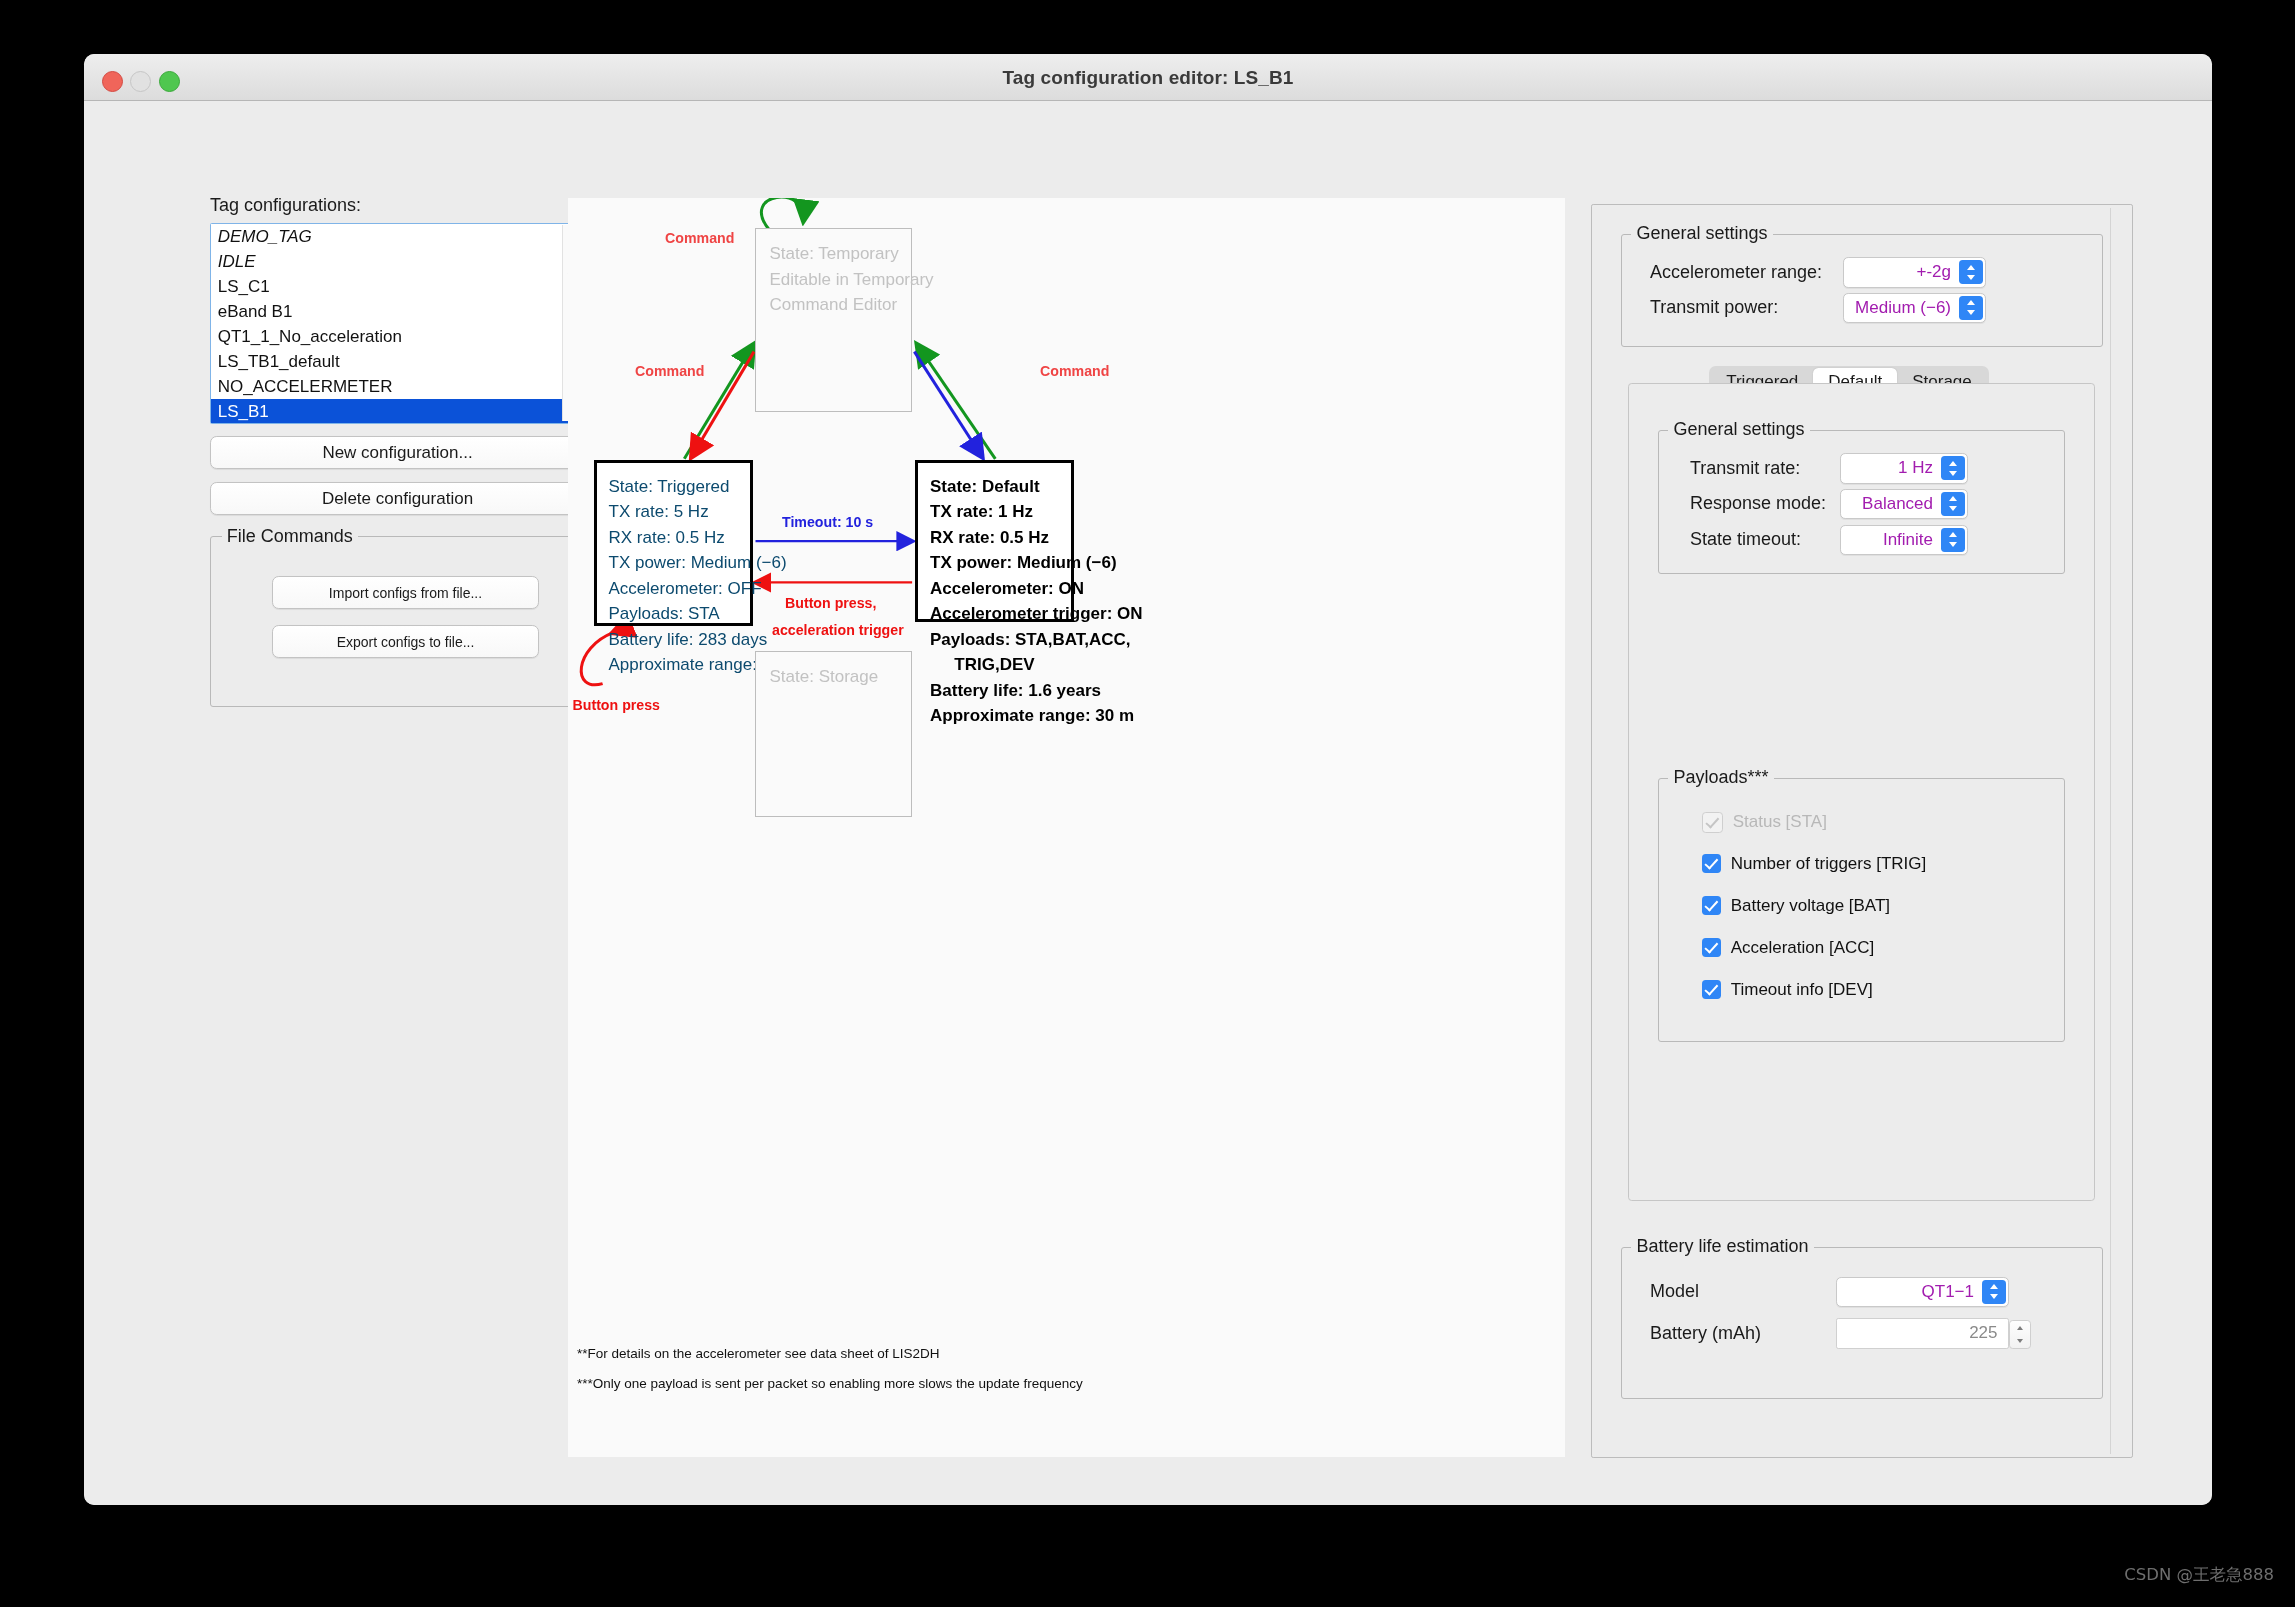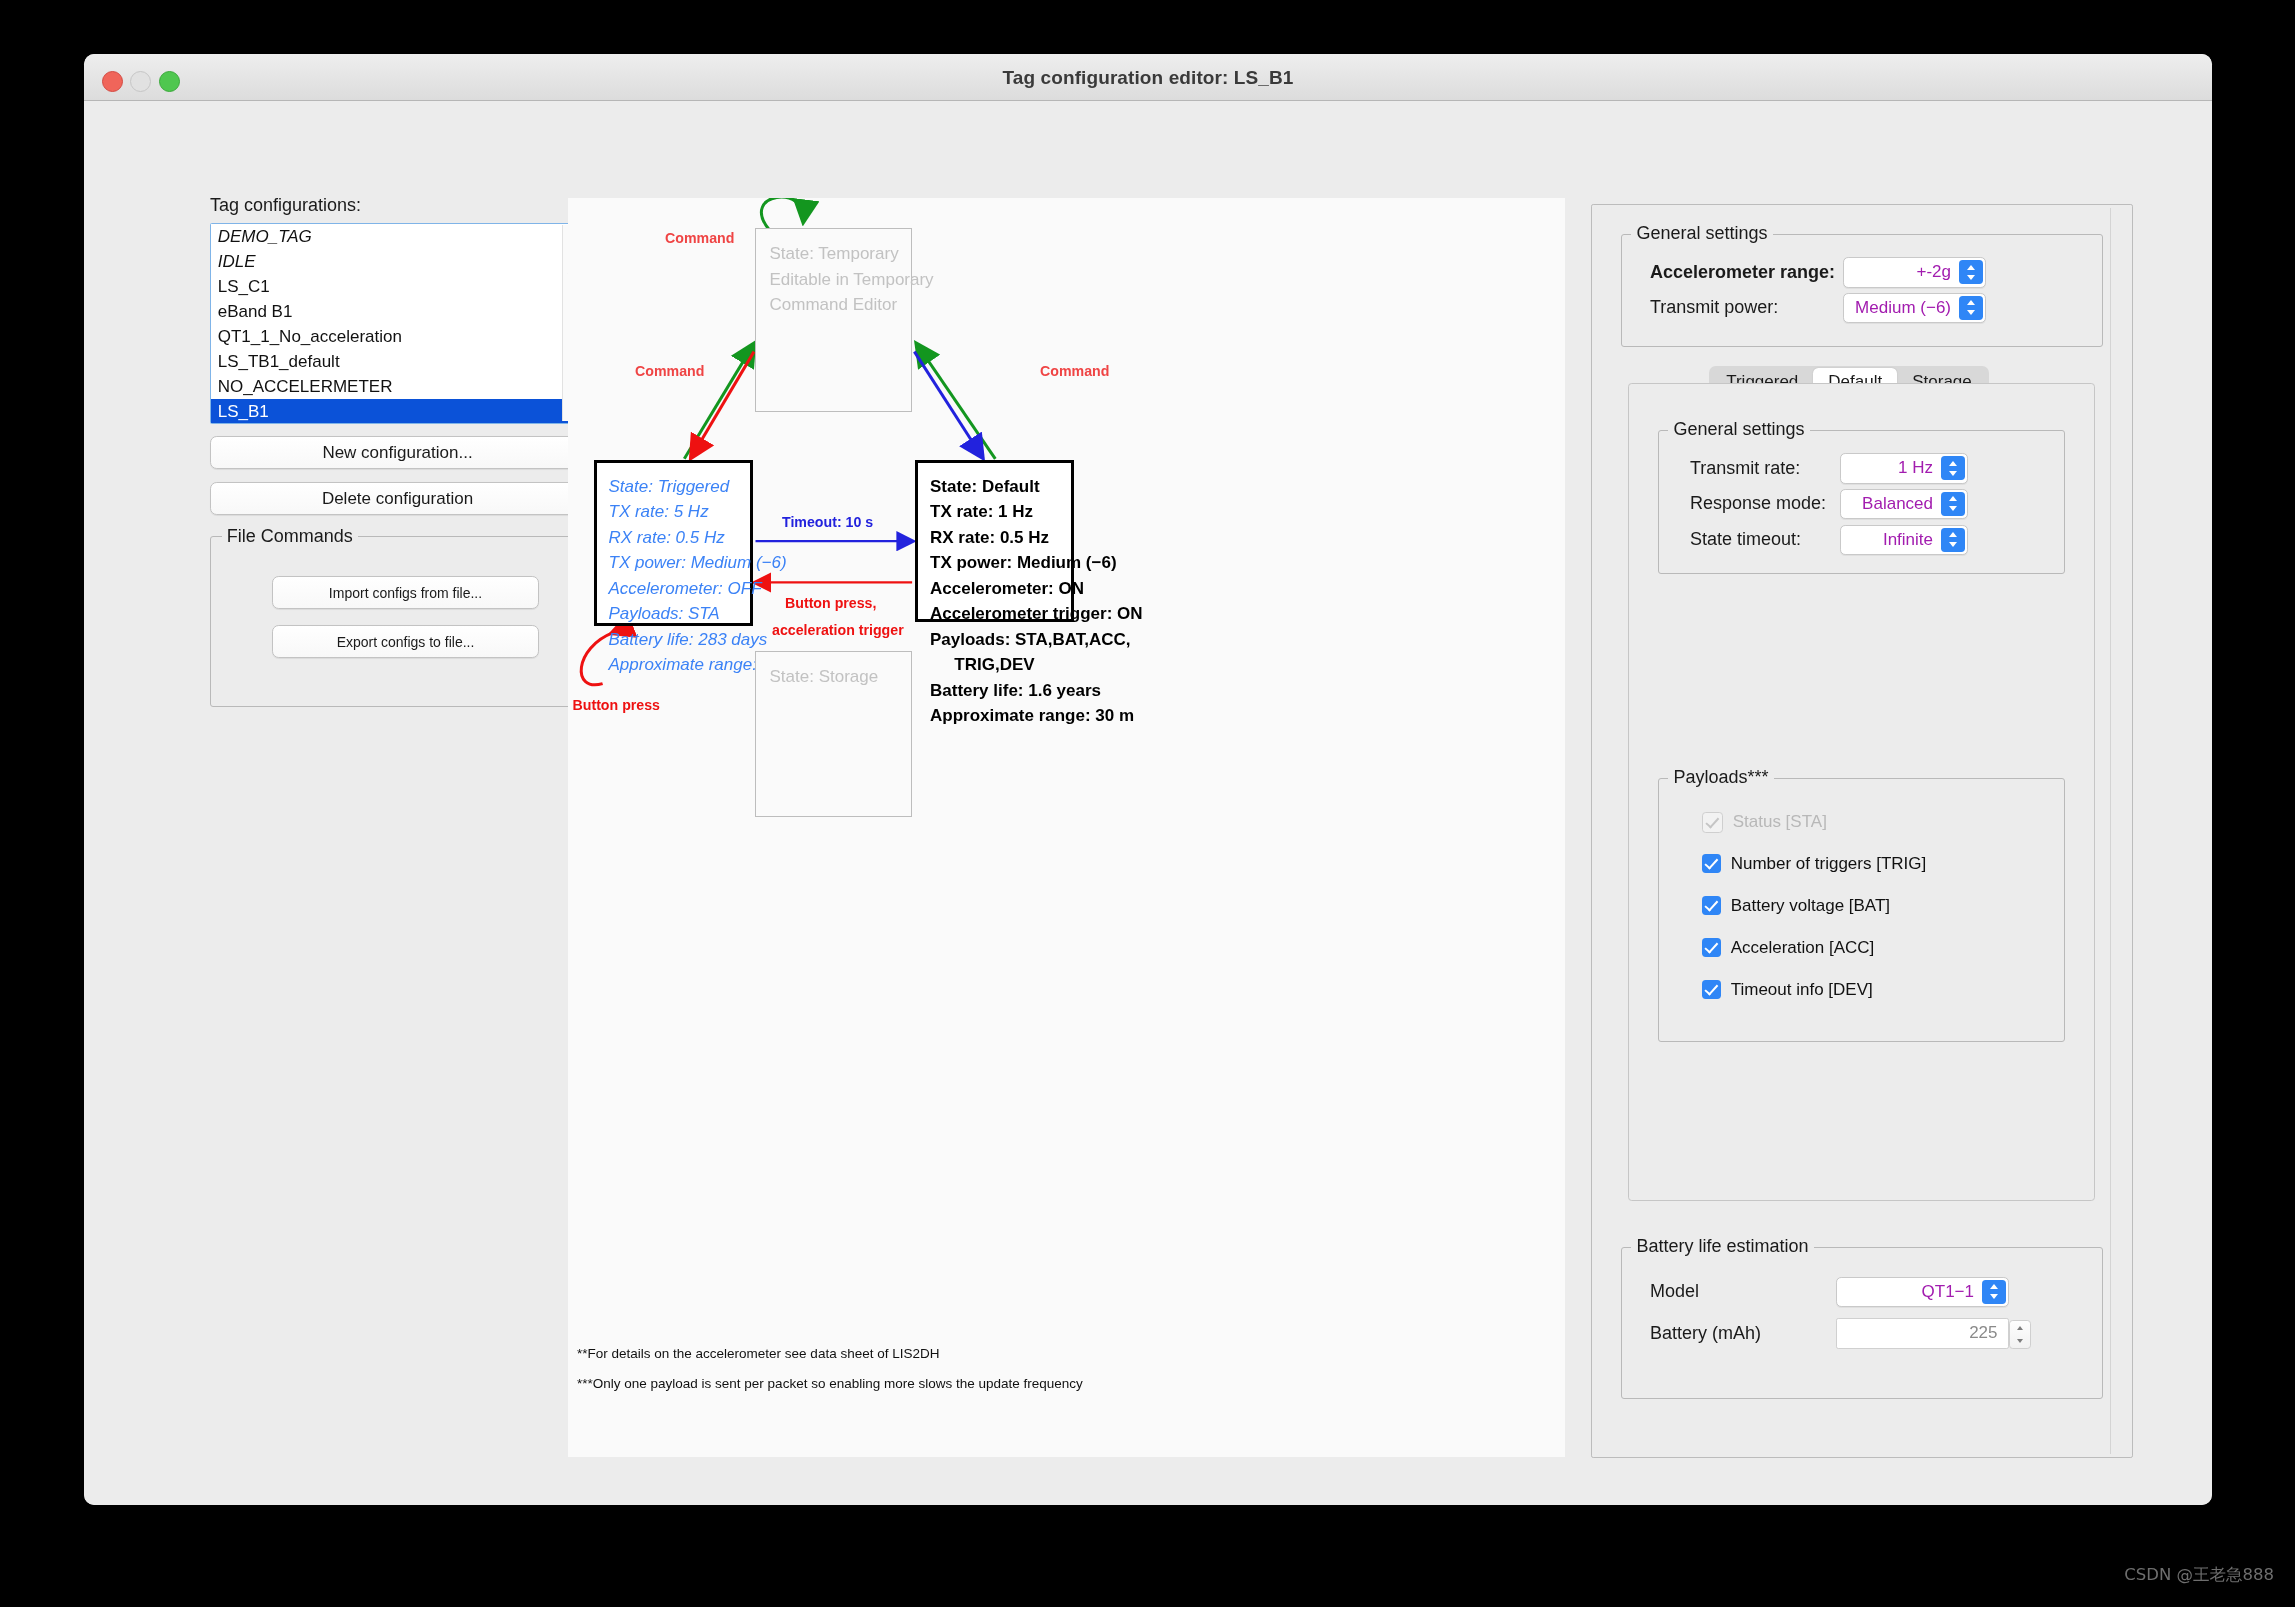--- a/index.html
+++ b/index.html
@@ -80,21 +80,21 @@
     position:absolute;left:484px;top:97px;width:997px;height:1259px;
     background:#fafafa;overflow:hidden;
   }
   #diagram-svg{position:absolute;left:0;top:0;}
   .state-box{position:absolute;box-sizing:border-box;}
   .sb-dim{border:1.5px solid #bdbdbd;background:#fafafa;}
   .sb-solid{border:3px solid #000;background:#fff;}
   .sb-line{font-size:17px;line-height:25.5px;white-space:nowrap;}
   .dimtext{color:#c2c2c2;}
   .boldtext{color:#000;font-weight:bold;}
-  .plaintext{color:#3b82f6;font-style:italic;}
+  .plaintext{color:#0c4a6e;}
 
   #box-temporary{left:187px;top:30px;width:157px;height:184px;}
   #box-temporary .inner{padding:12px 0 0 13.5px;}
   #box-triggered{left:25.5px;top:262px;width:159px;height:166px;}
   #box-triggered .inner{padding:10.5px 0 0 12px;}
   #box-default{left:347px;top:262px;width:159px;height:162px;}
   #box-default .inner{padding:10.5px 0 0 12px;}
   #box-storage{left:187px;top:453px;width:157px;height:166px;}
   #box-storage .inner{padding:12px 0 0 13.5px;}
 
@@ -335,21 +335,21 @@
       <div class="footnote" id="fn2">***Only one payload is sent per packet so enabling more slows the update frequency</div>
     </div>
 
     <div id="right-panel">
       <div id="right-divider"></div>
       <div id="right-inner">
 
         <div class="group" id="grp-general-top">
           <div class="gtitle">General settings</div>
           <div class="row" style="left:28.5px;top:22.5px;">
-            <span class="rlabel" style="width:193px;font-weight:bold;">Accelerometer range:</span>
+            <span class="rlabel" style="width:193px;">Accelerometer range:</span>
             <span class="combo" style="width:141px;">
               <span class="cval">+-2g</span>
               <span class="stepper"></span>
             </span>
           </div>
           <div class="row" style="left:28.5px;top:58px;">
             <span class="rlabel" style="width:193px;">Transmit power:</span>
             <span class="combo" style="width:141px;">
               <span class="cval">Medium (−6)</span>
               <span class="stepper"></span>

